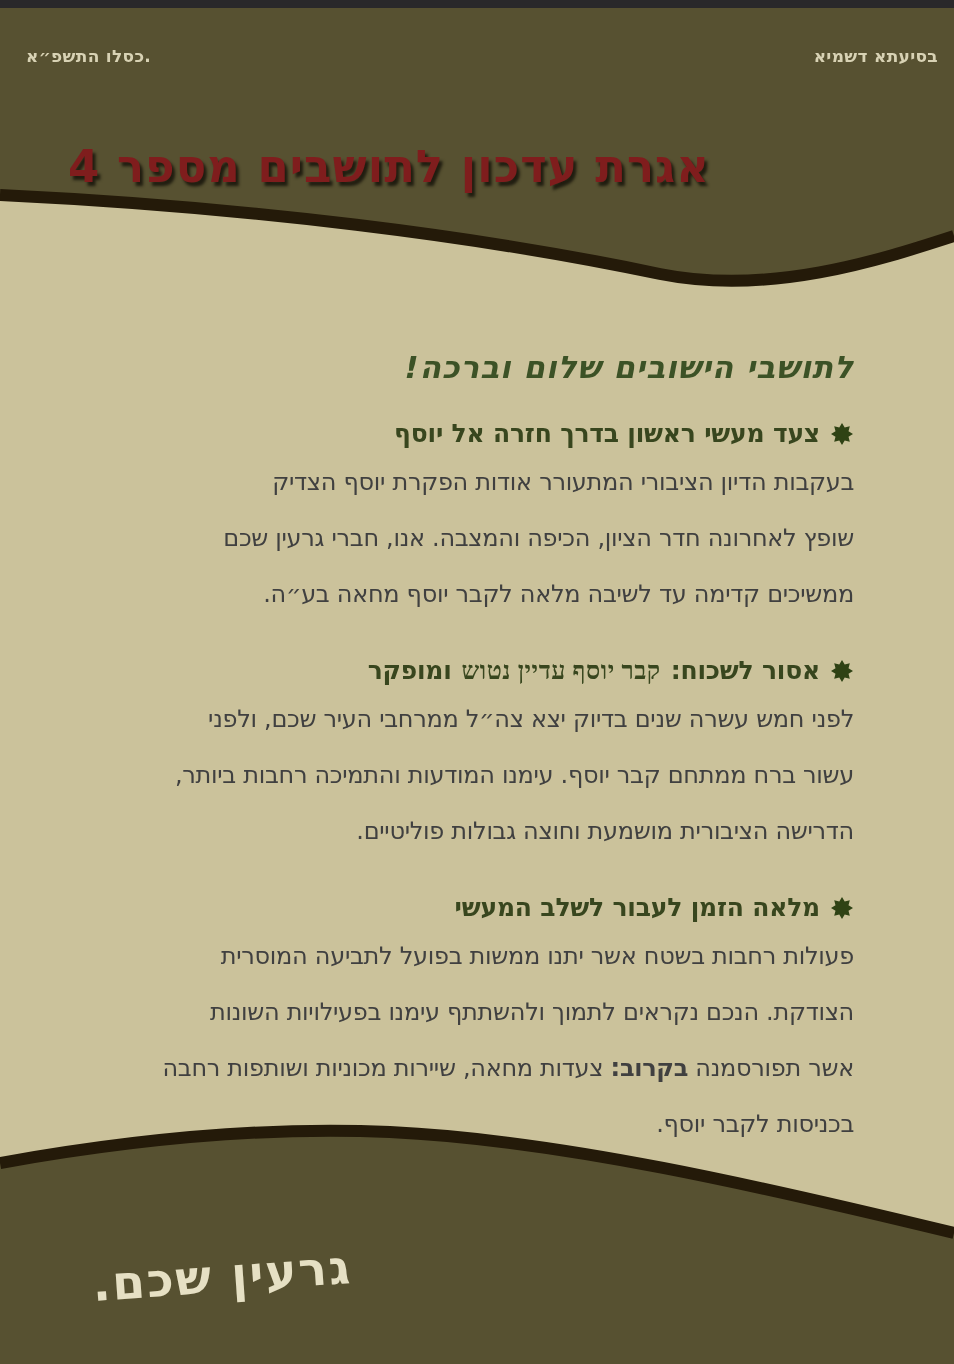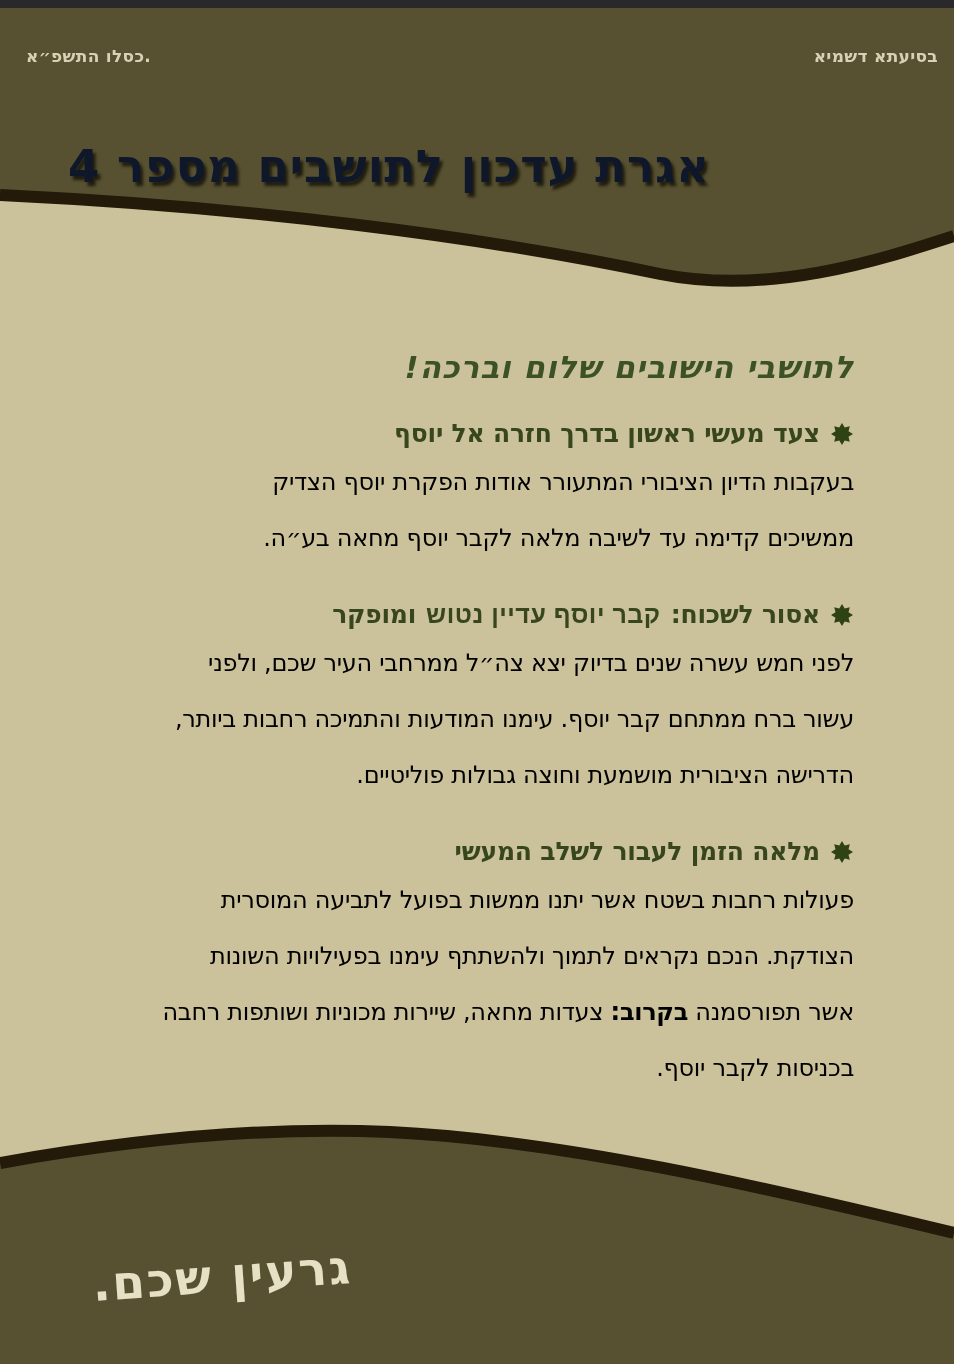--- a/index.html
+++ b/index.html
@@ -19,42 +19,42 @@
   .corner-text{
     position:absolute;top:46px;z-index:3;
     color:#d8d2b4;font-size:17px;font-weight:bold;
     letter-spacing:.3px;
   }
   .corner-right{right:16px;}
   .corner-left{left:26px;}
   .page-title{
     position:absolute;top:110px;left:0;width:778px;z-index:3;
     text-align:center;direction:rtl;
-    color:#0f172a;font-size:45px;font-weight:bold;letter-spacing:1px;
+    color:#7f1d1d;font-size:45px;font-weight:bold;letter-spacing:1px;
     text-shadow:3px 4px 3px rgba(22,20,10,.85);
   }
   .content{
     position:absolute;top:333px;right:100px;left:90px;z-index:3;
     direction:rtl;text-align:right;
   }
   .greeting{
     color:#3c5226;font-size:31px;font-weight:bold;font-style:italic;
     letter-spacing:1px;margin:16px 0 28px 0;
   }
   .section-heading{
     display:flex;align-items:center;gap:10px;
     color:#38461e;font-size:25px;font-weight:bold;
     margin:34px 0 6px 0;letter-spacing:-.2px;
   }
   .flower{flex:0 0 auto;width:24px;height:24px;}
   .flower polygon{fill:#2f4214;}
-  .serif-part{font-family:Liberation Sans, sans-serif;letter-spacing:.5px;}
+  .serif-part{font-family:Liberation Serif, serif;letter-spacing:.5px;}
   .para{margin:0 0 10px 0;}
   .para .line{
-    color:#000000;font-size:24px;line-height:56px;
+    color:#404040;font-size:24px;line-height:56px;
     letter-spacing:-.3px;white-space:nowrap;
   }
   .bold{font-weight:bold;}
   .signature{
     position:absolute;left:92px;top:1248px;z-index:3;
     direction:rtl;
     color:#e6e0c4;font-size:47px;font-weight:bold;letter-spacing:2px;
     transform:rotate(-4deg);transform-origin:center;
   }
 </style>
@@ -84,20 +84,21 @@
 
     <div class="section">
       <div class="section-heading">
         <svg class="flower" viewBox="0 0 24 24">
           <polygon points="23,12 18.5,14.7 19.8,19.8 14.7,18.5 12,23 9.3,18.5 4.2,19.8 5.5,14.7 1,12 5.5,9.3 4.2,4.2 9.3,5.5 12,1 14.7,5.5 19.8,4.2 18.5,9.3"></polygon>
         </svg>
         <span>צעד מעשי ראשון בדרך חזרה אל יוסף</span>
       </div>
       <div class="para">
         <div class="line">בעקבות הדיון הציבורי המתעורר אודות הפקרת יוסף הצדיק</div>
+        <div class="line">שופץ לאחרונה חדר הציון, הכיפה והמצבה. אנו, חברי גרעין שכם</div>
         <div class="line">ממשיכים קדימה עד לשיבה מלאה לקבר יוסף מחאה בע״ה.</div>
       </div>
     </div>
 
     <div class="section">
       <div class="section-heading">
         <svg class="flower" viewBox="0 0 24 24">
           <polygon points="23,12 18.5,14.7 19.8,19.8 14.7,18.5 12,23 9.3,18.5 4.2,19.8 5.5,14.7 1,12 5.5,9.3 4.2,4.2 9.3,5.5 12,1 14.7,5.5 19.8,4.2 18.5,9.3"></polygon>
         </svg>
         <span>אסור לשכוח:</span>

